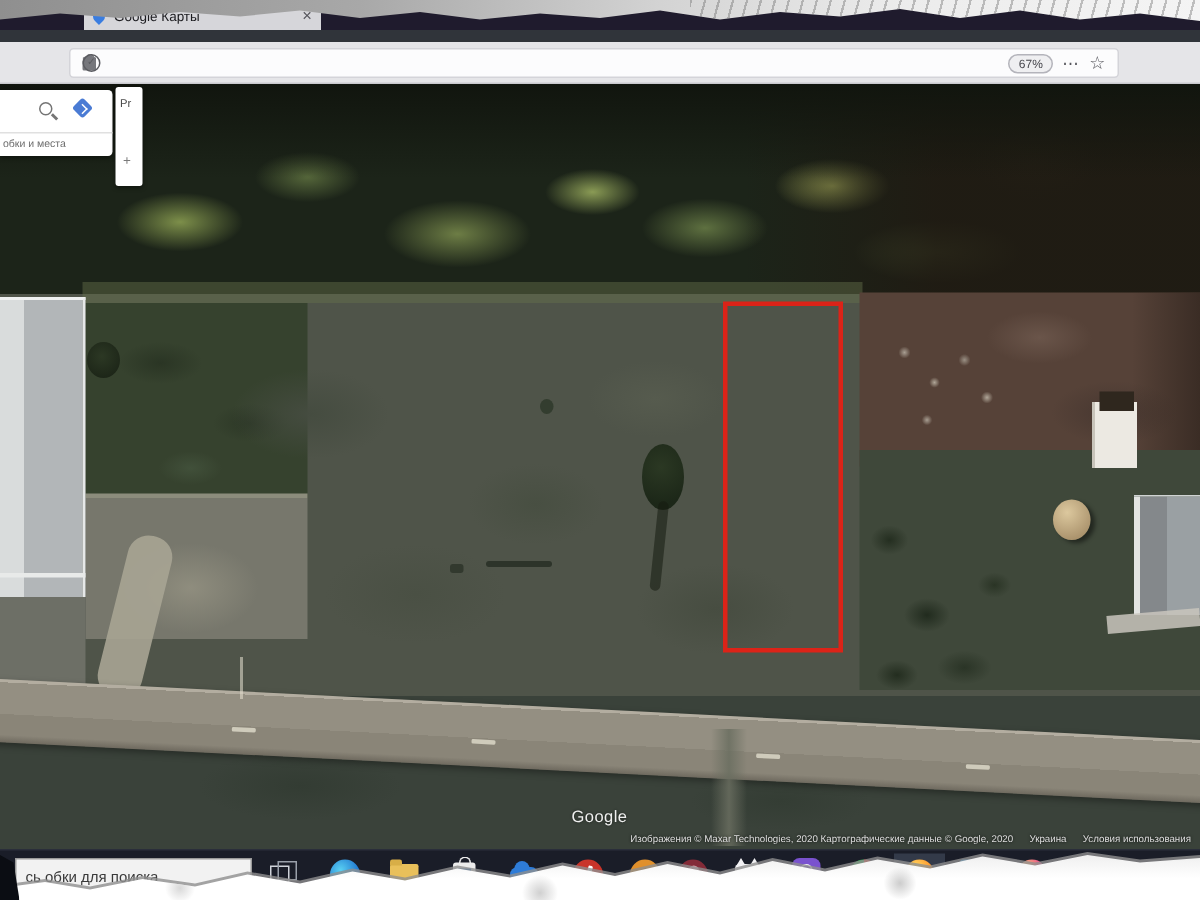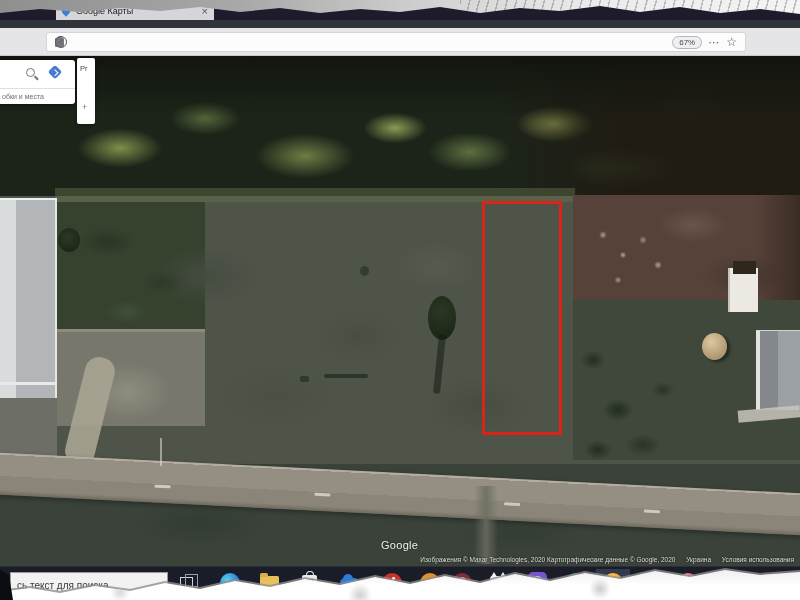--- a/index.html
+++ b/index.html
@@ -306,21 +306,21 @@
     </div>
     <div id="watermark">Google</div>
     <div id="attribution">
       <span>Изображения © Maxar Technologies, 2020  Картографические данные © Google, 2020</span>
       <span>Украина</span>
       <span>Условия использования</span>
     </div>
   </div>
 
   <div id="taskbar">
-    <div id="tb-search">сь текст для поиска</div>
+    <div id="tb-search">сь обки для поиска</div>
     <div id="taskview-icon" class="tbi"></div>
     <div id="edge-icon" class="tbi"></div>
     <div id="folder-icon"></div>
     <div id="store-icon"></div>
     <div id="onedrive-icon"></div>
     <div id="redapp-icon" class="tbi"></div>
     <div id="orangeapp-icon" class="tbi"></div>
     <div id="maroonapp-icon" class="tbi"></div>
     <div id="catapp-icon"></div>
     <div id="purpleapp-icon"></div>

